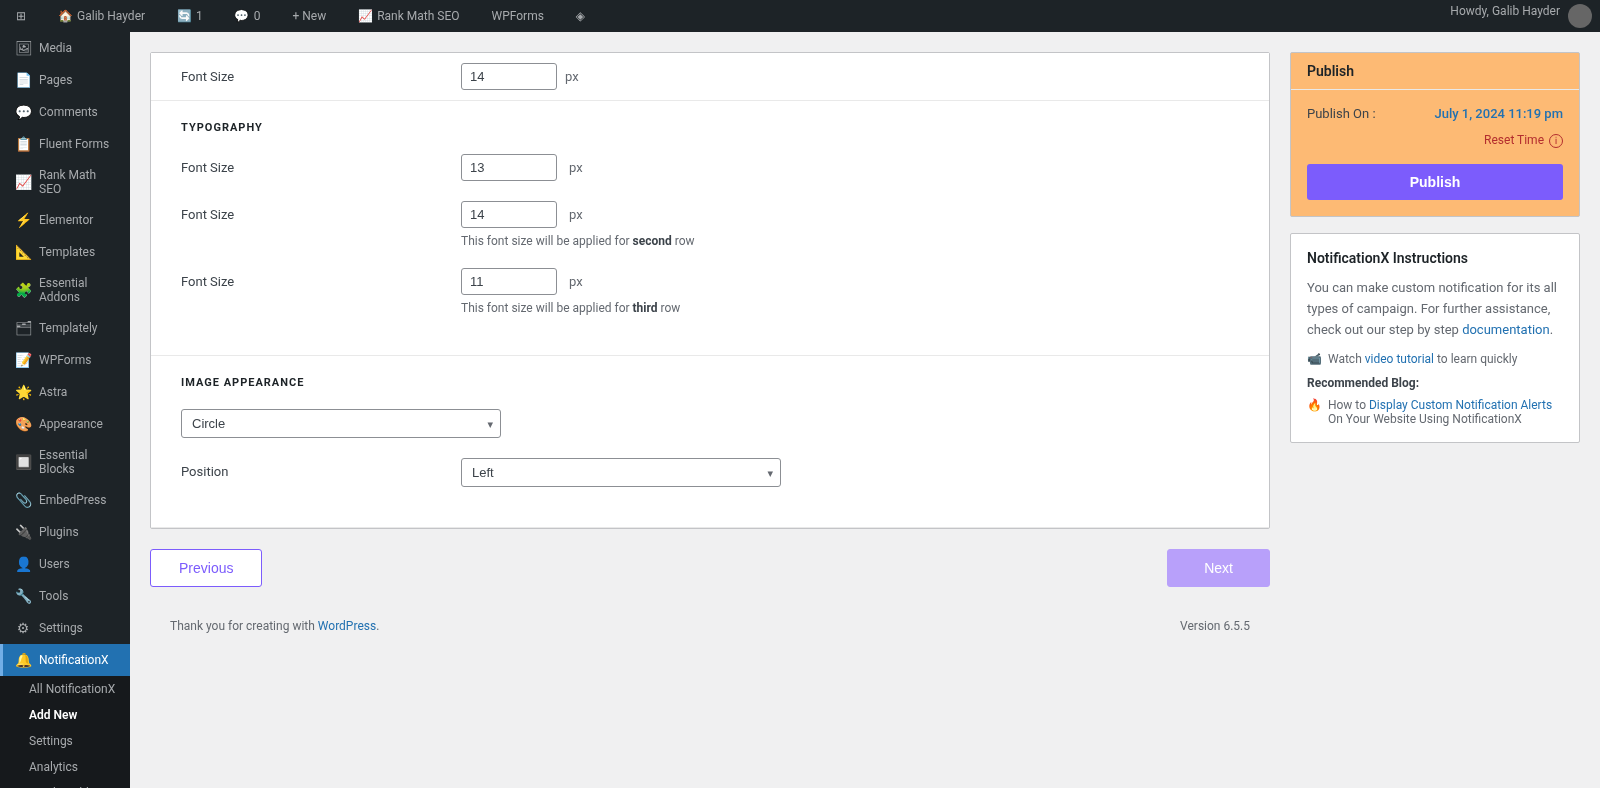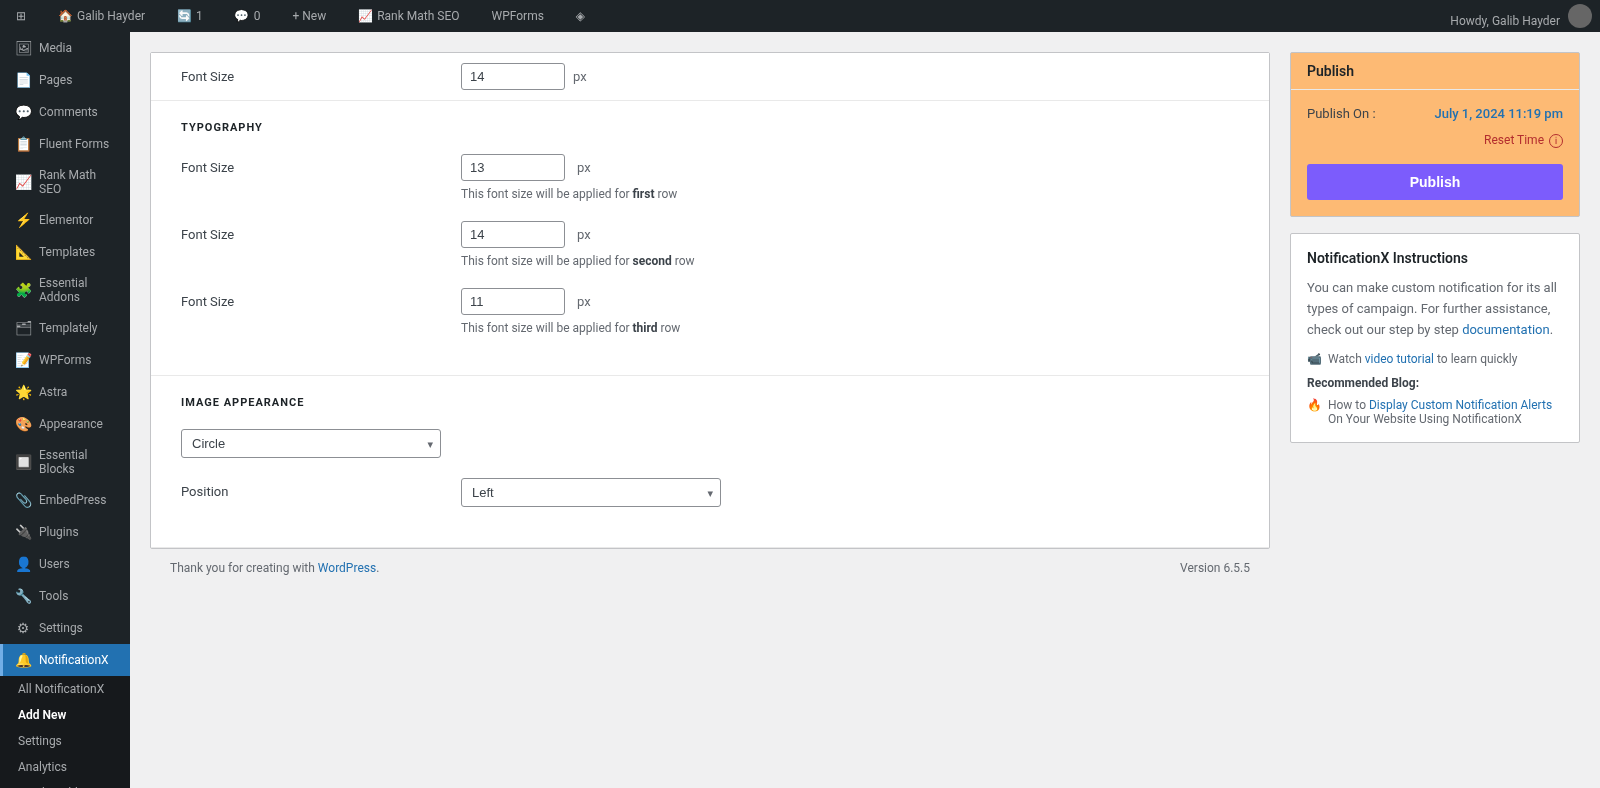--- a/index.html
+++ b/index.html
@@ -12,21 +12,21 @@
       height: 32px;
       display: flex;
       align-items: center;
       padding: 0 8px;
       gap: 16px;
       position: fixed;
       top: 0; left: 0; right: 0;
       z-index: 1000;
     }
     .adminbar-item { display: flex; align-items: center; gap: 4px; color: #a7aaad; font-size: 12px; cursor: pointer; padding: 0 8px; height: 100%; }
-    .adminbar-right { margin-left: auto; color: #a7aaad; font-size: 12px; display: flex; align-items: flex-end; gap: 8px; }
+    .adminbar-right { margin-left: auto; color: #a7aaad; font-size: 12px; display: flex; align-items: flex-start; gap: 8px; }
 
     
     .wp-layout { display: flex; margin-top: 32px; min-height: calc(100vh - 32px); }
 
     
     #adminmenuwrap {
       width: 130px;
       background: #1d2327;
       min-height: calc(100vh - 32px);
       flex-shrink: 0;
@@ -39,21 +39,21 @@
       color: #a7aaad;
       font-size: 12px;
       cursor: pointer;
       border-left: 3px solid transparent;
     }
     .menu-item.active { background: #2271b1; color: #fff; border-left-color: #72aee6; }
     .menu-item .menu-icon { font-size: 14px; width: 16px; text-align: center; }
 
     
     .submenu { background: #16191c; }
-    .submenu-item { display: flex; align-items: center; padding: 6px 12px 6px 18px; color: #a7aaad; font-size: 12px; cursor: pointer; }
+    .submenu-item { display: flex; align-items: center; padding: 6px 12px 6px 29px; color: #a7aaad; font-size: 12px; cursor: pointer; }
     .submenu-item.active { color: #fff; font-weight: 600; }
 
     
     #wpcontent {
       flex: 1;
       padding: 20px 20px 20px 20px;
       background: #f0f0f1;
     }
 
     .main-wrap {
@@ -97,21 +97,21 @@
     }
     .field-control {
       flex: 1;
     }
     .field-input-group {
       display: flex;
       align-items: center;
       gap: 12px;
     }
     .field-input {
-      width: 104px;
+      width: 96px;
       border: 1px solid #8c8f94;
       border-radius: 3px;
       padding: 5px 8px;
       font-size: 13px;
       color: #3c434a;
     }
     .field-unit {
       color: #646970;
       font-size: 13px;
     }
@@ -123,21 +123,21 @@
     .field-hint .highlight {
       font-weight: 700;
       color: #3c434a;
     }
 
     .select-wrapper {
       position: relative;
       display: inline-block;
     }
     .field-select {
-      width: 260px;
+      width: 320px;
       border: 1px solid #8c8f94;
       border-radius: 3px;
       padding: 6px 36px 6px 10px;
       font-size: 13px;
       color: #3c434a;
       appearance: none;
       background: #fff;
       cursor: pointer;
     }
     .select-chevron {
@@ -443,23 +443,20 @@
           <div class="section">
             <div class="section-header">TYPOGRAPHY</div>
 
             <div class="field-row">
               <div class="field-label">Font Size</div>
               <div class="field-control">
                 <div class="field-input-group">
                   <input type="text" class="field-input" value="13" style="">
                   <span class="field-unit">px</span>
                 </div>
-                <div class="field-hint">
-                  This font size will be applied for <span class="highlight">first</span> row
-                </div>
               </div>
             </div>
 
             <div class="field-row">
               <div class="field-label">Font Size</div>
               <div class="field-control">
                 <div class="field-input-group">
                   <input type="text" class="field-input" value="14" style="">
                   <span class="field-unit">px</span>
                 </div>
@@ -509,20 +506,24 @@
                     <option value="Top">Top</option>
                   </select>
                   <span class="select-chevron">▾</span>
                 </div>
               </div>
             </div>
           </div>
 
         </div>
 
+        <div class="footer-buttons">
+          <button class="btn-previous">Previous</button>
+          <button class="btn-next active-hover">Next</button>
+        </div>
 
         <div class="wp-footer">
           <span>
             <span>Thank you for creating with </span>
             <a href="#">WordPress</a>.
           </span>
           <span>Version 6.5.5</span>
         </div>
       </div>
 

